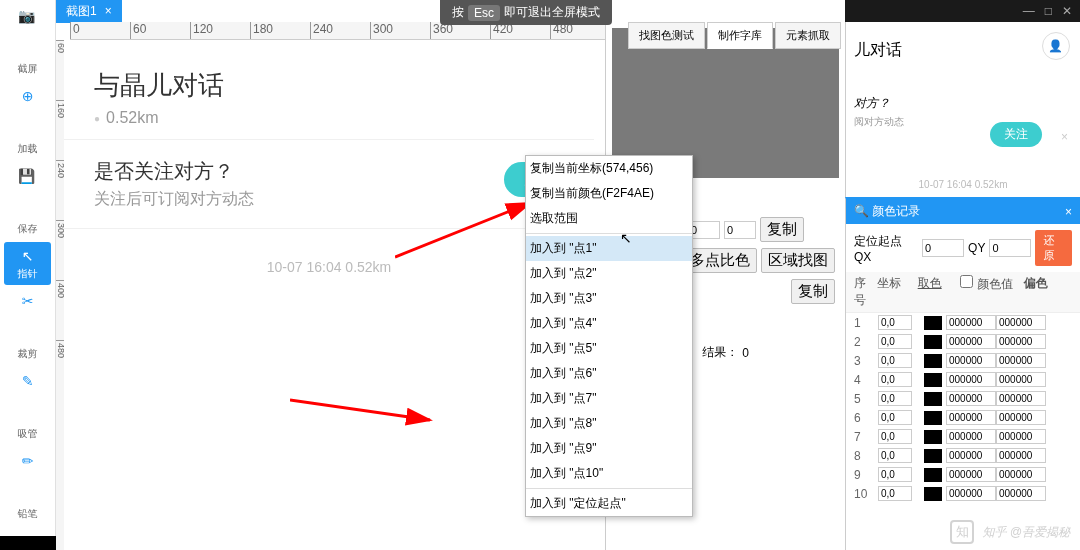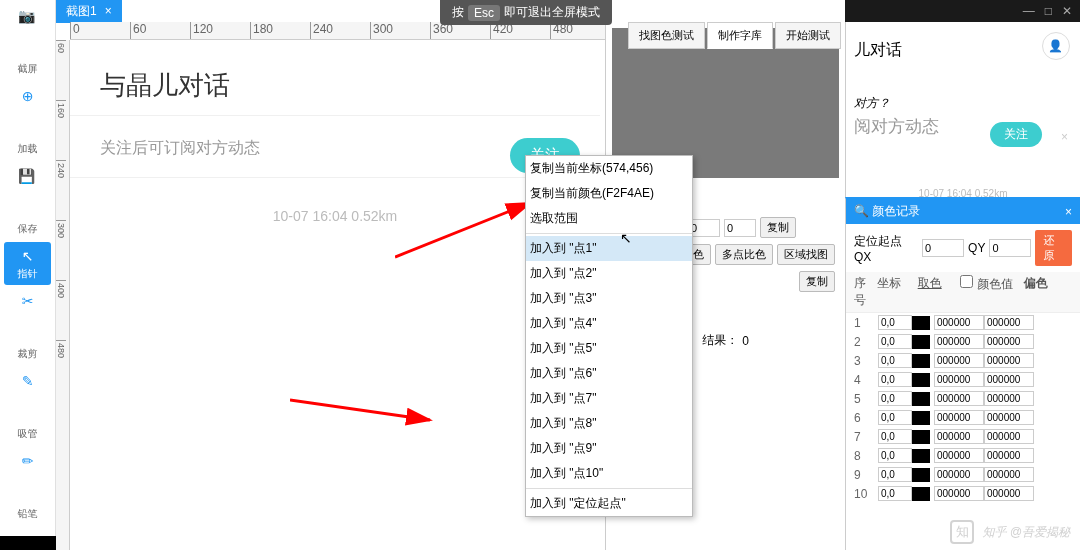--- a/index.html
+++ b/index.html
@@ -21,21 +21,21 @@
 .tab { background: #2196F3; color: #fff; padding: 3px 10px; font-size: 11px; display: flex; align-items: center; }
 .tab span.close { margin-left: 8px; cursor: pointer; }
 
 
 .ruler-h { position: absolute; left: 70px; top: 22px; right: 0; height: 18px; background: #f5f5f5; border-bottom: 1px solid #ccc; font-size: 9px; color: #666; display: flex; overflow: hidden; }
 .ruler-h div { width: 60px; border-left: 1px solid #999; padding-left: 2px; flex-shrink: 0; }
 .ruler-v { position: absolute; left: 56px; top: 40px; width: 14px; bottom: 0; background: #f5f5f5; border-right: 1px solid #ccc; }
 .ruler-v div { height: 60px; border-top: 1px solid #999; font-size: 9px; color: #666; writing-mode: vertical-lr; padding-top: 2px; }
 
 
-.canvas { position: absolute; left: 70px; top: 40px; width: 530px; height: 510px; background: #fff; }
+.canvas { position: absolute; left: 64px; top: 40px; width: 530px; height: 510px; background: #fff; }
 .chat-header { padding: 28px 30px 12px; }
 .chat-title { font-size: 26px; color: #333; font-weight: 500; }
 .chat-distance { color: #999; font-size: 16px; margin-top: 6px; display: flex; align-items: center; }
 .chat-distance::before { content: "●"; color: #ccc; margin-right: 6px; font-size: 10px; }
 .follow-card { background: #fff; padding: 18px 30px; position: relative; border-top: 1px solid #f0f0f0; border-bottom: 1px solid #f0f0f0; }
 .follow-title { font-size: 20px; color: #333; font-weight: 500; }
 .follow-sub { color: #999; font-size: 16px; margin-top: 4px; }
 .follow-btn { position: absolute; right: 20px; top: 22px; background: #3DCDCF; color: #fff; padding: 8px 20px; border-radius: 20px; font-size: 15px; }
 .chat-time { text-align: center; color: #bbb; font-size: 14px; margin: 30px 0 20px; }
 .chat-bubble { background: #A8E8E8; color: #333; padding: 12px 22px; border-radius: 22px; font-size: 20px; display: inline-block; margin-left: 350px; margin-top: 20px; }
@@ -57,49 +57,49 @@
 
 .mid-panel { position: absolute; left: 605px; top: 0; width: 240px; height: 550px; background: #fff; border-left: 1px solid #ccc; }
 .mid-tab { padding: 5px 10px; font-size: 11px; border: 1px solid #ccc; background: #f5f5f5; cursor: pointer; }
 .mid-tab.active { background: #fff; border-bottom: 1px solid #fff; }
 .mid-tabs-top { position: absolute; top: 22px; right: 4px; display: flex; gap: 2px; }
 .gray-box { background: #7a7a7a; height: 150px; margin: 28px 6px 6px; }
 .mid-section { padding: 6px 10px; }
 .mid-label { font-size: 12px; margin: 6px 0 4px; }
 .mid-row { display: flex; align-items: center; gap: 4px; margin: 4px 0; }
 .mid-row input[type=text] { width: 32px; border: 1px solid #ccc; padding: 2px; font-size: 11px; }
-.mid-btn { background: #f0f0f0; border: 1px solid #bbb; padding: 3px 10px; font-size: 11px; cursor: pointer; border-radius: 2px; }
+.mid-btn { background: #f0f0f0; border: 1px solid #bbb; padding: 3px 10px; font-size: 15px; cursor: pointer; border-radius: 2px; }
 .mid-btn.small { padding: 2px 6px; }
 .mid-btn-row { display: flex; gap: 4px; margin: 6px 0; justify-content: flex-end; }
 
 
 .right-title { position: absolute; left: 845px; top: 0; right: 0; height: 22px; background: #1a1a1a; color: #aaa; display: flex; align-items: center; justify-content: flex-end; padding: 0 8px; font-size: 10px; gap: 10px; }
 .right-title span { cursor: pointer; }
 
 
 .right-preview { position: absolute; left: 845px; top: 22px; right: 0; height: 175px; background: #fff; border-left: 1px solid #ccc; padding: 8px; }
 .right-preview .avatar { position: absolute; right: 10px; top: 10px; width: 28px; height: 28px; border: 1px solid #ddd; border-radius: 50%; display: flex; align-items: center; justify-content: center; color: #bbb; }
 .rp-title { font-size: 16px; margin-top: 10px; }
-.rp-sub { color: #999; font-size: 17px; margin-top: 3px; }
+.rp-sub { color: #999; font-size: 10px; margin-top: 3px; }
 .rp-follow { position: absolute; right: 38px; top: 100px; background: #3DCDCF; color: #fff; padding: 4px 14px; border-radius: 14px; font-size: 12px; }
 .rp-close { position: absolute; right: 12px; top: 108px; color: #ccc; font-size: 12px; }
 .rp-time { text-align: center; color: #bbb; font-size: 10px; margin-top: 50px; }
 
 
 .right-panel { position: absolute; left: 845px; top: 197px; right: 0; bottom: 0; background: #fff; border-left: 1px solid #ccc; border-top: 2px solid #2196F3; }
 .rp-head { background: #2196F3; color: #fff; padding: 4px 8px; display: flex; justify-content: space-between; align-items: center; font-size: 12px; }
 .rp-head .x { cursor: pointer; }
 .rp-controls { padding: 6px 8px; display: flex; align-items: center; gap: 4px; font-size: 11px; }
 .rp-controls input { width: 42px; border: 1px solid #ccc; padding: 2px; font-size: 11px; }
 .rp-restore { background: #f56a3f; color: #fff; padding: 3px 8px; border-radius: 2px; font-size: 11px; cursor: pointer; }
 .rp-table-head { display: flex; padding: 3px 8px; font-size: 11px; color: #555; background: #f8f8f8; border-bottom: 1px solid #eee; }
 .rp-table-head div:nth-child(1){width:24px;} .rp-table-head div:nth-child(2){width:42px;} .rp-table-head div:nth-child(3){width:40px;text-decoration:underline;} .rp-table-head div:nth-child(4){width:70px;} .rp-table-head div:nth-child(5){width:50px;font-weight:bold;}
 .rp-row { display: flex; align-items: center; padding: 2px 8px; font-size: 11px; }
 .rp-row .idx { width: 24px; color: #666; }
-.rp-row .coord { width: 34px; }
+.rp-row .coord { width: 46px; }
 .rp-row .coord input { width: 34px; border: 1px solid #ccc; padding: 1px 2px; font-size: 10px; }
 .rp-row .swatch { width: 18px; height: 14px; background: #000; margin-right: 4px; }
 .rp-row .hex input { width: 50px; border: 1px solid #ccc; padding: 1px 2px; font-size: 10px; }
 .rp-row .dev input { width: 50px; border: 1px solid #ccc; padding: 1px 2px; font-size: 10px; }
 .rp-check { margin: 0 4px; }
 
 
 .watermark { position: absolute; right: 10px; bottom: 6px; color: rgba(200,200,200,0.85); font-size: 22px; font-style: italic; display: flex; align-items: center; gap: 8px; pointer-events: none; }
 .watermark .logo { width: 24px; height: 24px; border: 2px solid rgba(200,200,200,0.8); border-radius: 4px; display: flex; align-items: center; justify-content: center; font-size: 13px; font-style: normal; }
 
@@ -193,22 +193,24 @@
     <div>160</div>
     <div>240</div>
     <div>300</div>
     <div>400</div>
     <div>480</div>
   </div>
 
 <div class="canvas">
   <div class="chat-header">
     <div class="chat-title">与晶儿对话</div>
+    <div class="chat-distance">0.52km</div>
   </div>
   <div class="follow-card">
+    <div class="follow-title">是否关注对方？</div>
     <div class="follow-sub">关注后可订阅对方动态</div>
     <div class="follow-btn">关注</div>
   </div>
   <div class="chat-time">10-07 16:04  0.52km</div>
 </div>
 
 <svg class="arrow" style="left:395px; top:195px;" width="170" height="70">
   <defs>
       <marker id="ah1" markerWidth="10" markerHeight="10" refX="8" refY="3" orient="auto">
         <path d="M0,0 L9,3 L0,6 Z" fill="#f00"></path>
@@ -258,21 +260,21 @@
     </div>
   <div class="sep"></div>
   <div class="item">加入到 "定位起点"</div>
 </div>
 <div class="cursor-arrow">↖</div>
 
 <div class="mid-panel">
   <div class="mid-tabs-top" id="mid-tabs-top">
       <div class="mid-tab">找图色测试</div>
       <div class="mid-tab active">制作字库</div>
-      <div class="mid-tab">开始测试</div>
+      <div class="mid-tab">元素抓取</div>
     </div>
   <div class="gray-box"></div>
   <div class="mid-section">
     <div class="mid-label">二值化</div>
     <div class="mid-row">
       <input type="text" value="0" style="">
       <input type="text" value="0" style="">
       <input type="text" value="0" style="">
       <input type="text" value="0" style="">
       <button class="mid-btn small">复制</button>

